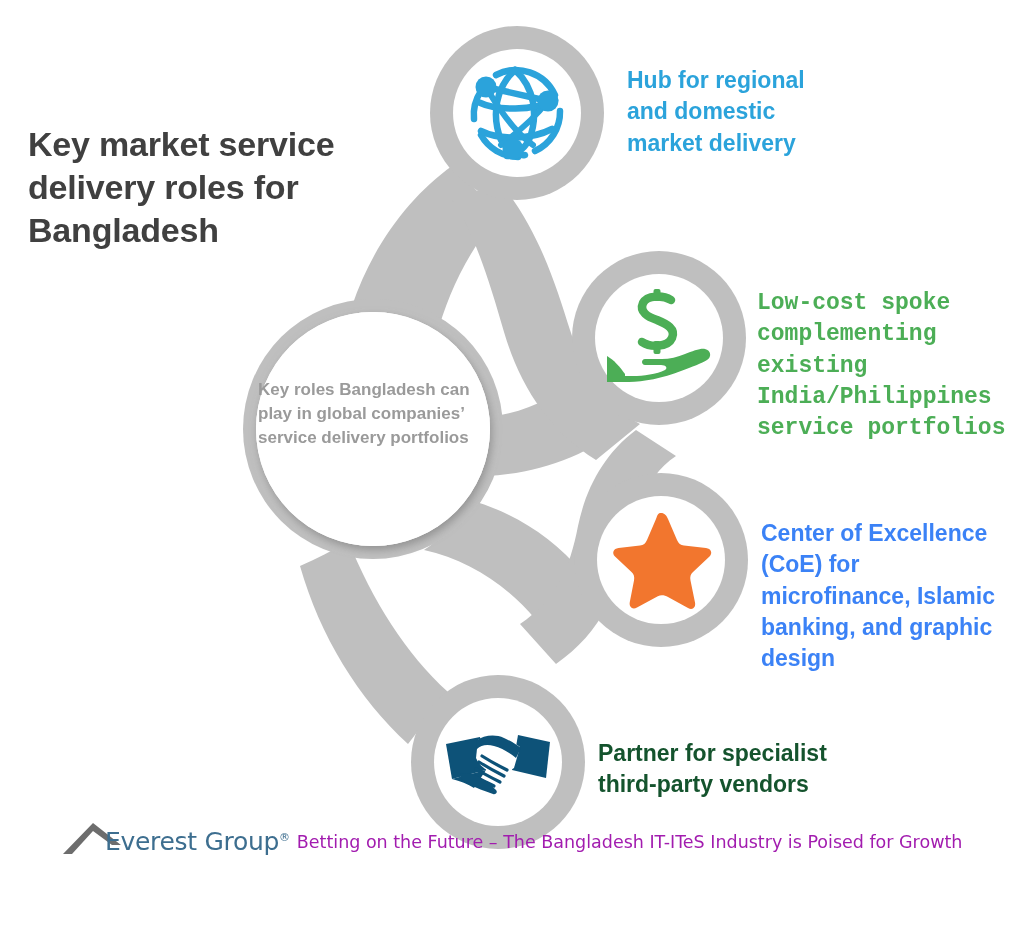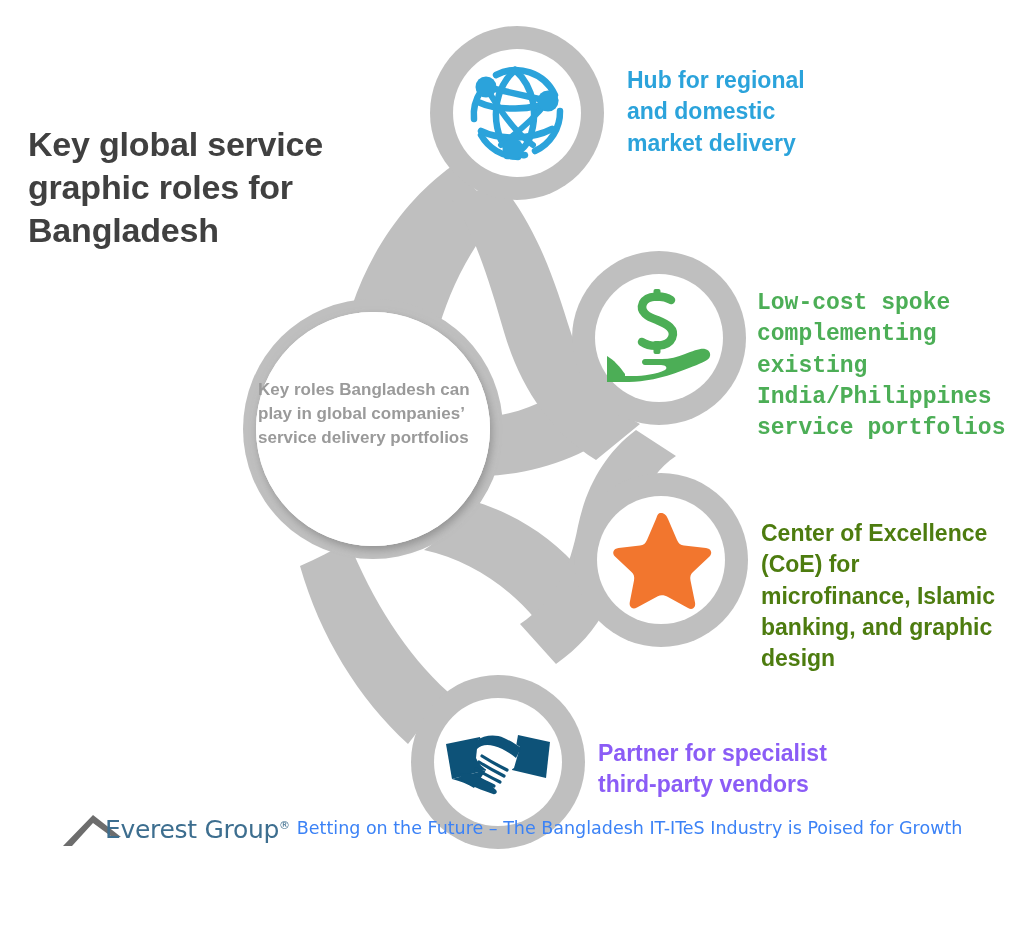--- a/index.html
+++ b/index.html
@@ -53,31 +53,31 @@
 
   
   .node-label {
     position: absolute;
     font-size: 23px;
     line-height: 1.36;
     font-weight: bold;
   }
   .node-label-1 { left: 627px; top: 65px;  width: 215px; color: #2ba3db; }
   .node-label-2 { left: 757px; top: 288px; width: 250px; color: #4cae56; font-family: Liberation Mono, monospace; }
-  .node-label-3 { left: 761px; top: 518px; width: 245px; color: #4d7c0f; }
-  .node-label-4 { left: 598px; top: 738px; width: 250px; color: #8b5cf6; }
+  .node-label-3 { left: 761px; top: 518px; width: 245px; color: #3b82f6; }
+  .node-label-4 { left: 598px; top: 738px; width: 250px; color: #14532d; }
 
   
   #footer {
     position: absolute;
     left: 62px;
     top: 804px;
     height: 56px;
     display: flex;
-    align-items: center;
+    align-items: flex-end;
   }
   #everest-logo-mark {
     display: block;
     width: 60px;
     height: 34px;
     margin-right: 1px;
     margin-bottom: 5px;
   }
   #everest-logo-text {
     font-family: "DejaVu Sans", sans-serif;
@@ -91,30 +91,30 @@
     margin-bottom: 6px;
   }
   #everest-logo-reg {
     font-size: 11px;
     vertical-align: super;
     color: #3d6e8f;
   }
   #footer-caption {
     font-family: "DejaVu Sans", sans-serif;
     font-size: 17.5px;
-    color: #3b82f6;
+    color: #a21caf;
     margin-left: 7px;
     margin-bottom: 8px;
     white-space: nowrap;
   }
 </style>
 </head>
 <body>
 
-<div id="page-title">Key global service graphic roles for Bangladesh</div>
+<div id="page-title">Key market service delivery roles for Bangladesh</div>
 
 <svg id="diagram-svg" viewBox="0 0 1023 927">
 
   <defs>
 
     <filter id="centerShadow" x="-30%" y="-30%" width="180%" height="180%">
       <feDropShadow dx="2" dy="4" stdDeviation="4" flood-color="#6e6e6e" flood-opacity="0.55"></feDropShadow>
     </filter>
   </defs>
 

